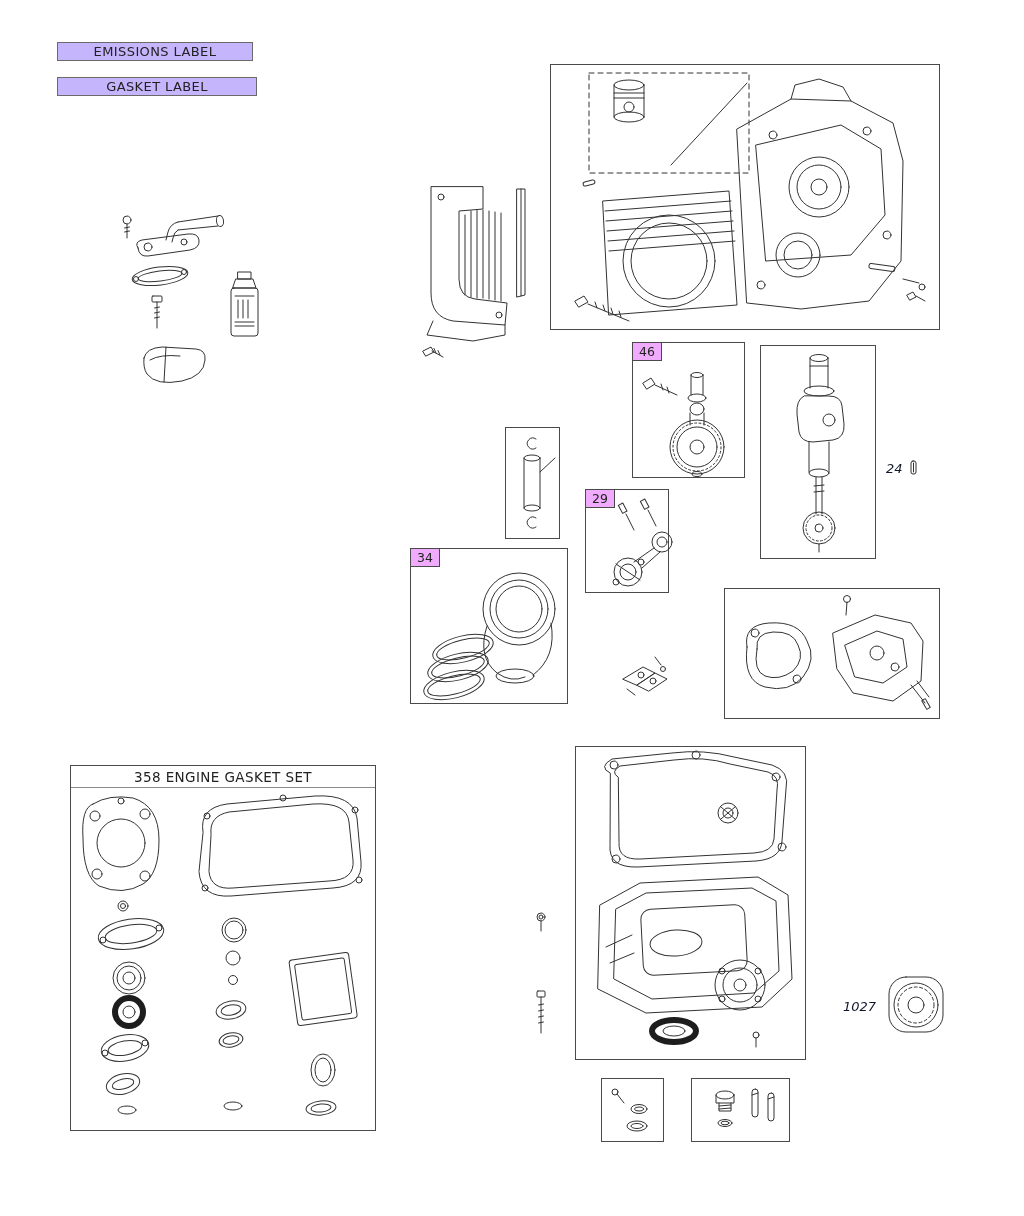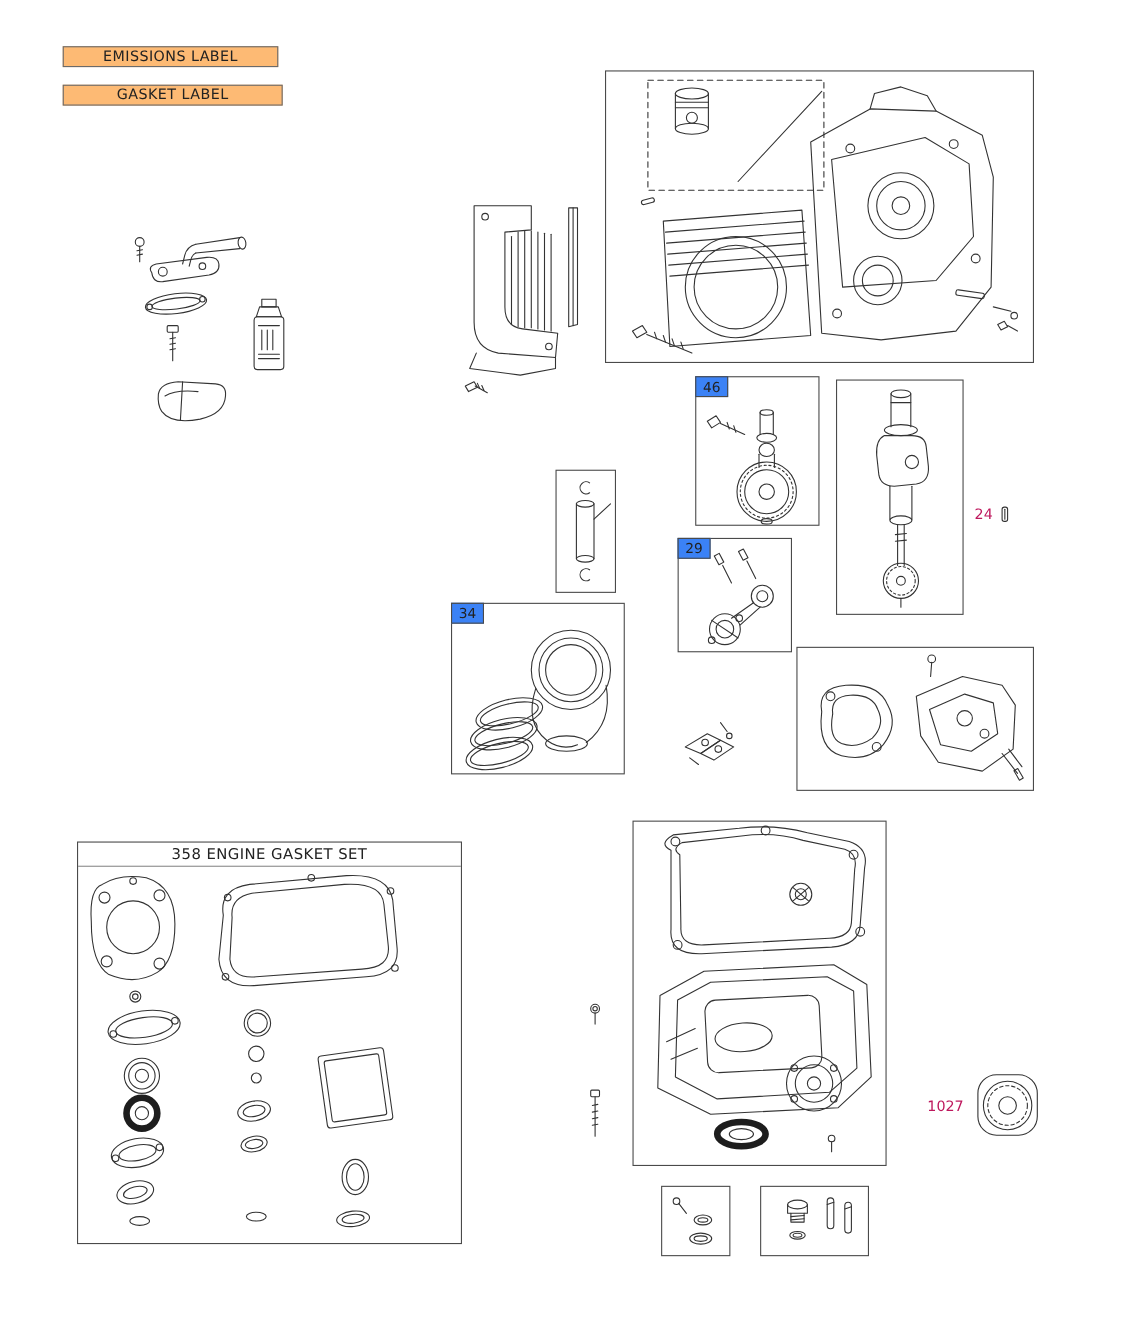--- a/index.html
+++ b/index.html
@@ -7,30 +7,30 @@
   body {
     background:#ffffff;
     font-family:"DejaVu Sans","Liberation Sans",sans-serif;
     color:#222;
     position:relative;
     overflow:hidden;
   }
   .abs { position:absolute; }
   .box { position:absolute; border:1px solid #4a4a4a; background:#fff; }
   .label-box {
-    position:absolute; border:1px solid #6a6a6a; background:#fdba74;
+    position:absolute; border:1px solid #6a6a6a; background:#c4b5fd;
     display:flex; align-items:center; justify-content:center;
     font-size:13px; letter-spacing:.4px; color:#222;
   }
   .num-tag {
     position:absolute; top:-1px; left:-1px;
-    border:1px solid #4a4a4a; background:#3b82f6;
+    border:1px solid #4a4a4a; background:#f0abfc;
     font-size:12.5px; padding:1px 6px; color:#222; line-height:15px;
   }
-  .callout { position:absolute; font-size:13px; color:#be185d; }
+  .callout { position:absolute; font-size:13px; color:#0f172a;font-style:italic; }
   .title-bar {
     height:22px; display:flex; align-items:center; justify-content:center;
     font-size:13.5px; letter-spacing:.4px; color:#222;
     border-bottom:1px solid #8a8a8a;
   }
   svg { display:block; }
   .diagram * { stroke:#333; fill:none; stroke-width:1; stroke-linecap:round; stroke-linejoin:round; }
   .diagram .thick { stroke-width:6; stroke:#1d1d1d; }
 </style>
 </head>
@@ -196,21 +196,21 @@
     <path d="M30,11 A5.5,5.5 0 1,0 30,20"></path>
     <ellipse cx="26" cy="30" rx="8" ry="3"></ellipse>
     <line x1="18" y1="30" x2="18" y2="80"></line>
     <line x1="34" y1="30" x2="34" y2="80"></line>
     <ellipse cx="26" cy="80" rx="8" ry="3"></ellipse>
     <path d="M30,90 A5.5,5.5 0 1,0 30,99"></path>
     <line x1="34" y1="44" x2="49" y2="30"></line>
   </svg>
 </div>
 
-<div class="box" style="left:616px; top:489px; width:104px; height:104px;text-decoration:underline;">
+<div class="box" style="left:585px; top:489px; width:84px; height:104px;text-decoration:underline;">
   <div class="num-tag">29</div>
   <svg class="diagram" width="102" height="102" viewBox="0 0 102 102">
     <rect x="34" y="14" width="5" height="9" transform="rotate(-28 36 18)"></rect>
     <line x1="40" y1="24" x2="48" y2="40"></line>
     <rect x="56" y="10" width="5" height="9" transform="rotate(-28 58 14)"></rect>
     <line x1="62" y1="20" x2="70" y2="36"></line>
     <circle cx="76" cy="52" r="10"></circle>
     <circle cx="76" cy="52" r="5"></circle>
     <path d="M68,58 L48,72"></path>
     <path d="M74,62 L56,78"></path>
@@ -267,21 +267,21 @@
     <path d="M108,44 L150,26 L186,34 L198,52 L196,92 L168,112 L128,104 L112,80 Z"></path>
     <path d="M120,56 L152,42 L178,50 L182,78 L158,94 L130,88 Z"></path>
     <circle cx="152" cy="64" r="7"></circle>
     <circle cx="170" cy="78" r="4"></circle>
     <line x1="186" y1="96" x2="200" y2="114"></line>
     <line x1="192" y1="92" x2="204" y2="108"></line>
     <rect x="199" y="110" width="4" height="10" transform="rotate(-30 201 115)"></rect>
   </svg>
 </div>
 
-<div class="box" style="left:70px; top:765px; width:350px; height:366px;">
+<div class="box" style="left:70px; top:765px; width:306px; height:366px;">
   <div class="title-bar">358 ENGINE GASKET SET</div>
   <svg class="diagram" width="304" height="340" viewBox="0 0 304 340">
     <path d="M22,16 Q10,20 12,50 Q12,88 28,98 Q52,108 72,96 Q88,86 88,52 Q88,18 62,10 Q38,6 22,16 Z"></path>
     <circle cx="50" cy="55" r="24"></circle>
     <circle cx="24" cy="28" r="5"></circle>
     <circle cx="74" cy="26" r="5"></circle>
     <circle cx="26" cy="86" r="5"></circle>
     <circle cx="74" cy="88" r="5"></circle>
     <circle cx="50" cy="13" r="3"></circle>
     <circle cx="52" cy="118" r="5"></circle>

